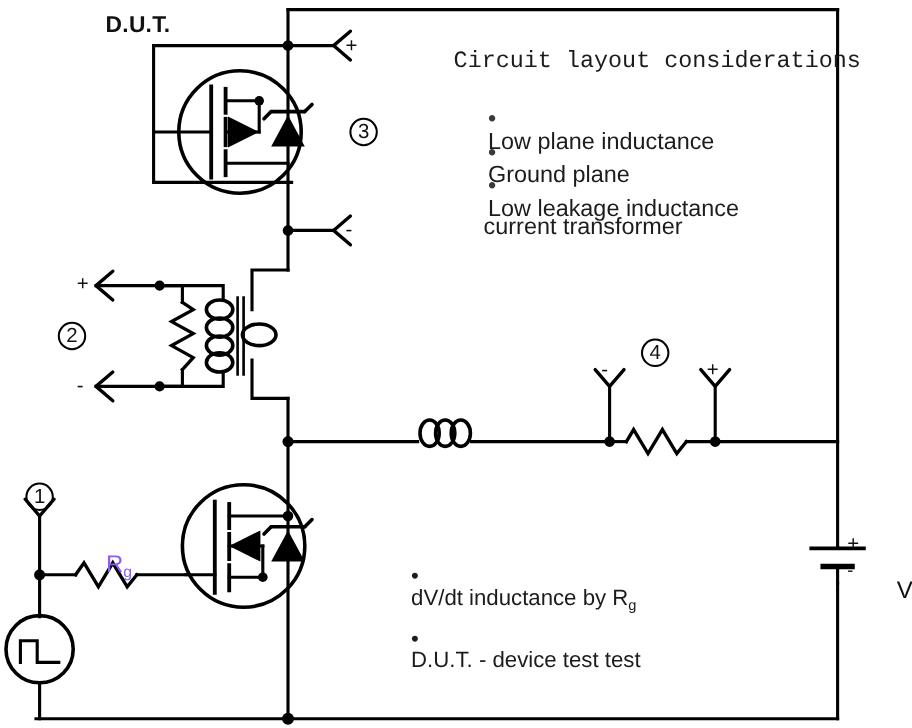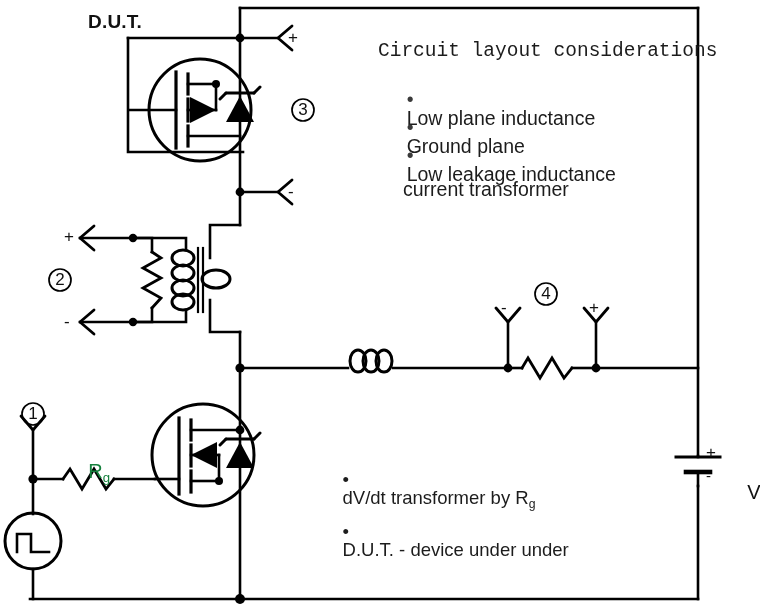--- a/index.html
+++ b/index.html
@@ -46,21 +46,21 @@
   }
   .note-line .bullet {
     color: #3a3a3a;
   }
   .bullet-line {
     font-size: 18.5px;
     color: #1c1c1c;
   }
   .rg-label {
     font-size: 20px;
-    color: #15803d;
+    color: #8b5cf6;
   }
   .vdd-label {
     font-size: 20px;
     color: #111111;
   }
   sub {
     font-size: 0.66em;
     vertical-align: baseline;
     position: relative;
     top: 0.30em;
@@ -274,25 +274,25 @@
     <span>Ground plane</span>
   </div>
   <div class="txt note-line" style="left:385px; top:126px;">
     <span class="bullet">•</span>
     <span>Low leakage inductance</span>
   </div>
   <div class="txt note-line" style="left:403px; top:154px;margin-top:26px;">current transformer</div>
 
   <div class="txt bullet-line" style="left:322px; top:452px;">
     <span>•</span>
-    <span>dV/dt transformer by R</span><sub>g</sub>
+    <span>dV/dt inductance by R</span><sub>g</sub>
   </div>
   <div class="txt bullet-line" style="left:322px; top:504px;">
     <span>•</span>
-    <span>D.U.T. - device under under</span>
+    <span>D.U.T. - device test test</span>
   </div>
 
   <div class="txt rg-label" style="left:66px; top:441px;">
     <span>R</span><sub>g</sub>
   </div>
 
   <div class="txt vdd-label" style="left:725px; top:462px;">
     <span>V</span>
   </div>
   <div class="txt sign" style="left:706px; top:444px;">+</div>

